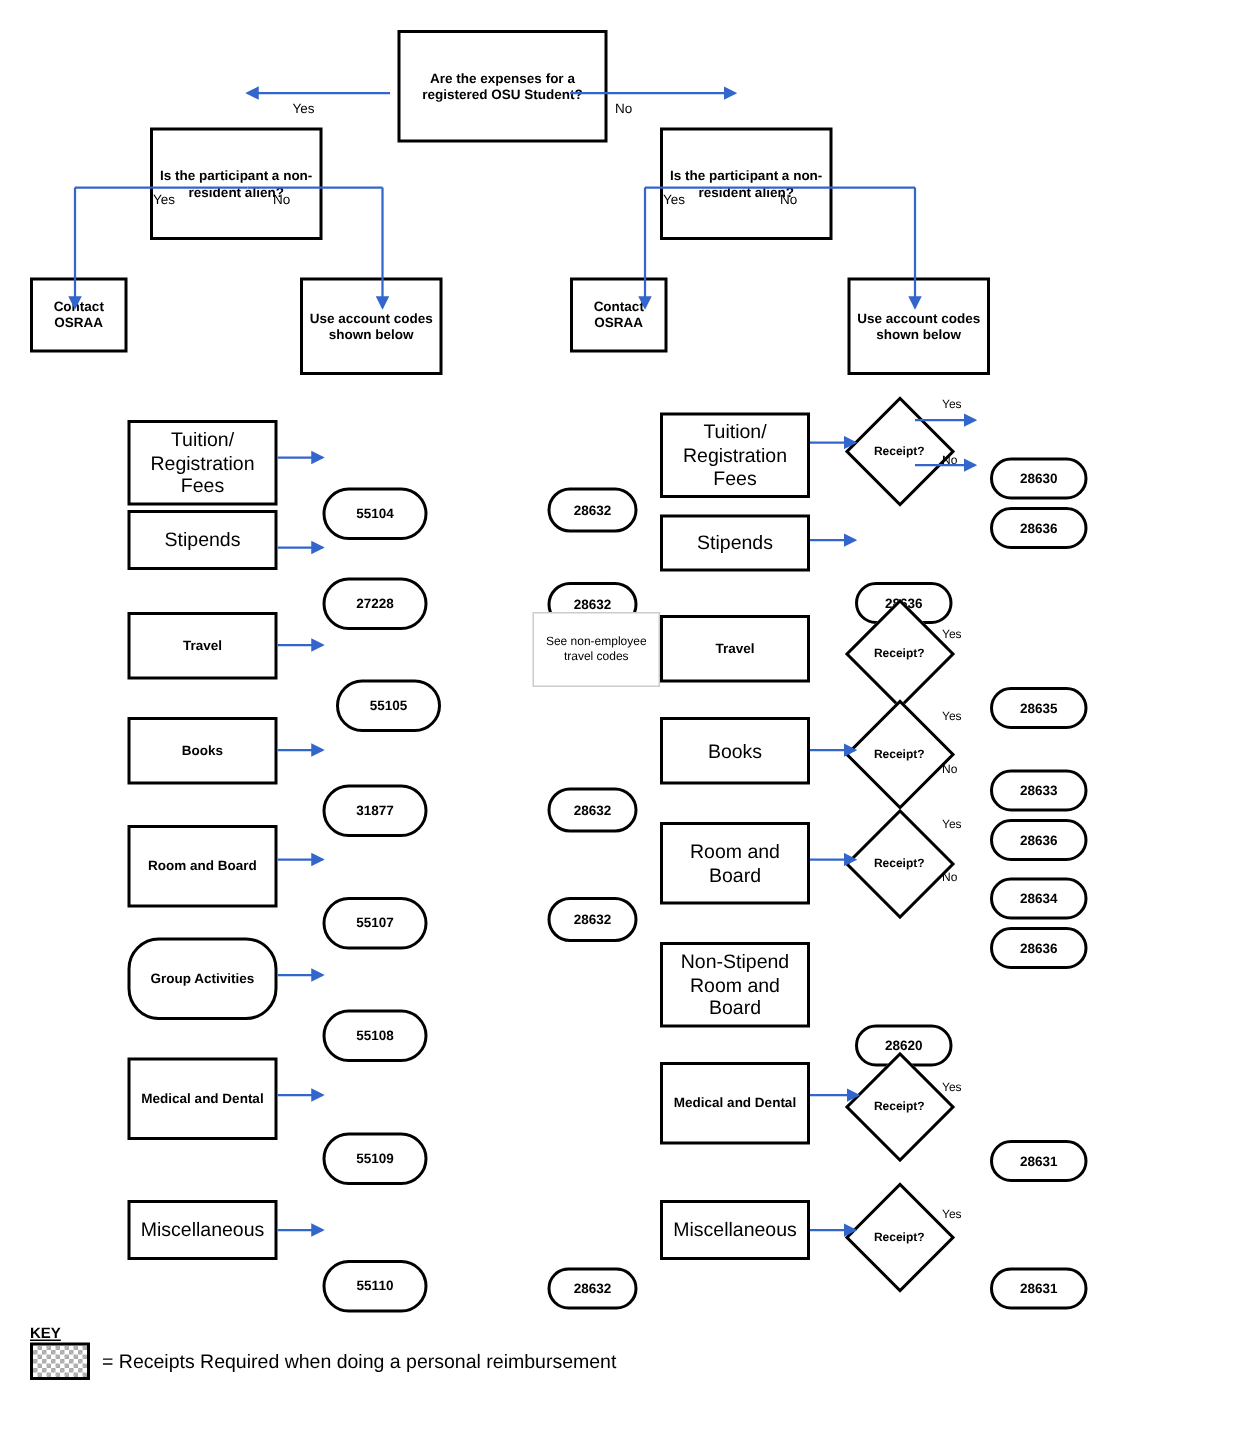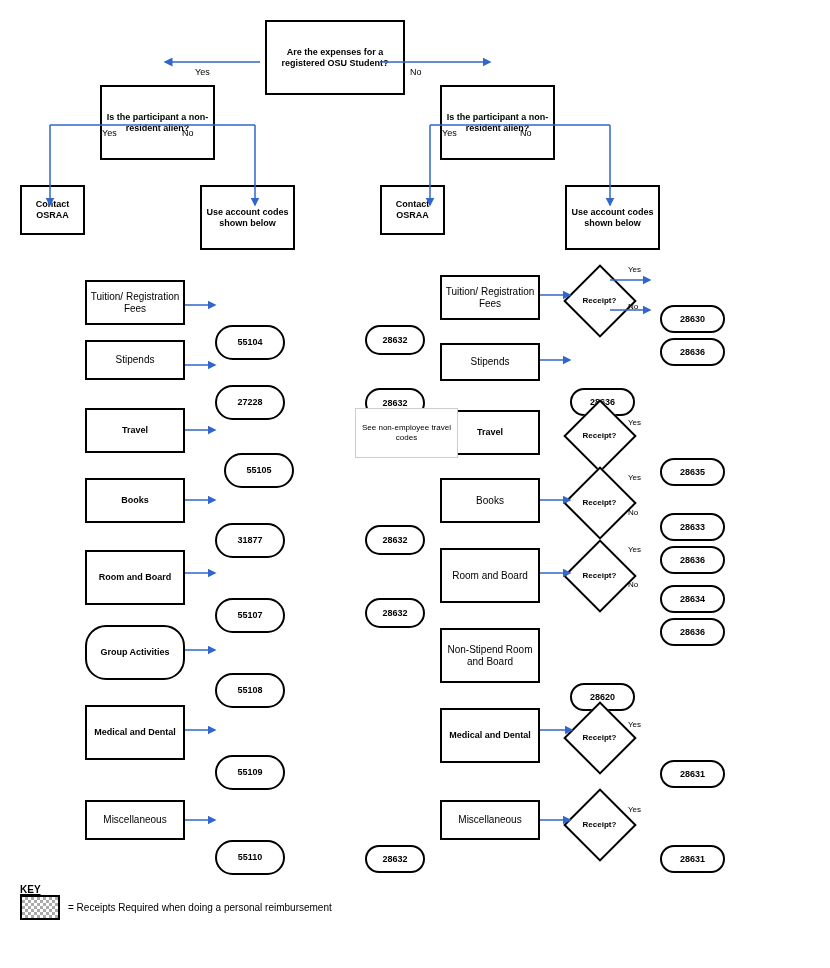--- a/index.html
+++ b/index.html
@@ -99,21 +99,21 @@
       position: absolute;
       top: 0;
       left: 0;
       width: 810px;
       height: 920px;
       pointer-events: none;
       z-index: 1;
     }
 
     .box-text {
-      font-size: 10px;
+      font-size: 13px;
     }
     .box-text-bold {
       font-size: 9px;
       font-weight: bold;
     }
 
     
     .key-section {
       position: absolute;
       bottom: 10px;
@@ -124,21 +124,21 @@
     }
     .key-title {
       font-weight: bold;
       font-size: 10px;
       text-decoration: underline;
     }
     .key-row {
       display: flex;
       align-items: center;
       gap: 8px;
-      font-size: 10px;
+      font-size: 13px;
     }
     .key-box {
       width: 40px;
       height: 25px;
       border: 2px solid black;
       flex-shrink: 0;
     }
   </style>
 </head>
 <body>
@@ -325,21 +325,21 @@
     <div class="el pill" style="left:355px; top:338px; width:60px; min-height:30px;">
       <span class="box-text-bold">28632</span>
     </div>
     <div class="el pill" style="left:560px; top:338px; width:65px; min-height:28px;">
       <span class="box-text-bold">28636</span>
     </div>
 
     <div class="el rect checker" style="left:430px; top:400px; width:100px; min-height:45px;">
       <span class="box-text-bold">Travel</span>
     </div>
-    <div class="el" style="left:345px; top:398px; width:103px; min-height:50px; font-size:8px; text-align:center; border: 1px solid #ccc; background:white;justify-content:center;">
+    <div class="el" style="left:345px; top:398px; width:85px; min-height:50px; font-size:8px; text-align:center; border: 1px solid #ccc; background:white;justify-content:center;">
       <span>See non-employee travel codes</span>
     </div>
 
     <div class="diamond-wrap" style="left:562px; top:398px; width:55px; height:55px;">
       <div class="diamond"></div>
     </div>
     <div style="position:absolute; left:562px; top:398px; width:55px; height:55px; display:flex; align-items:center; justify-content:center; font-size:8px; font-weight:bold; z-index:2;">Receipt?</div>
 
     <div class="el pill checker" style="left:650px; top:408px; width:65px; min-height:28px;">
       <span class="box-text-bold">28635</span>

